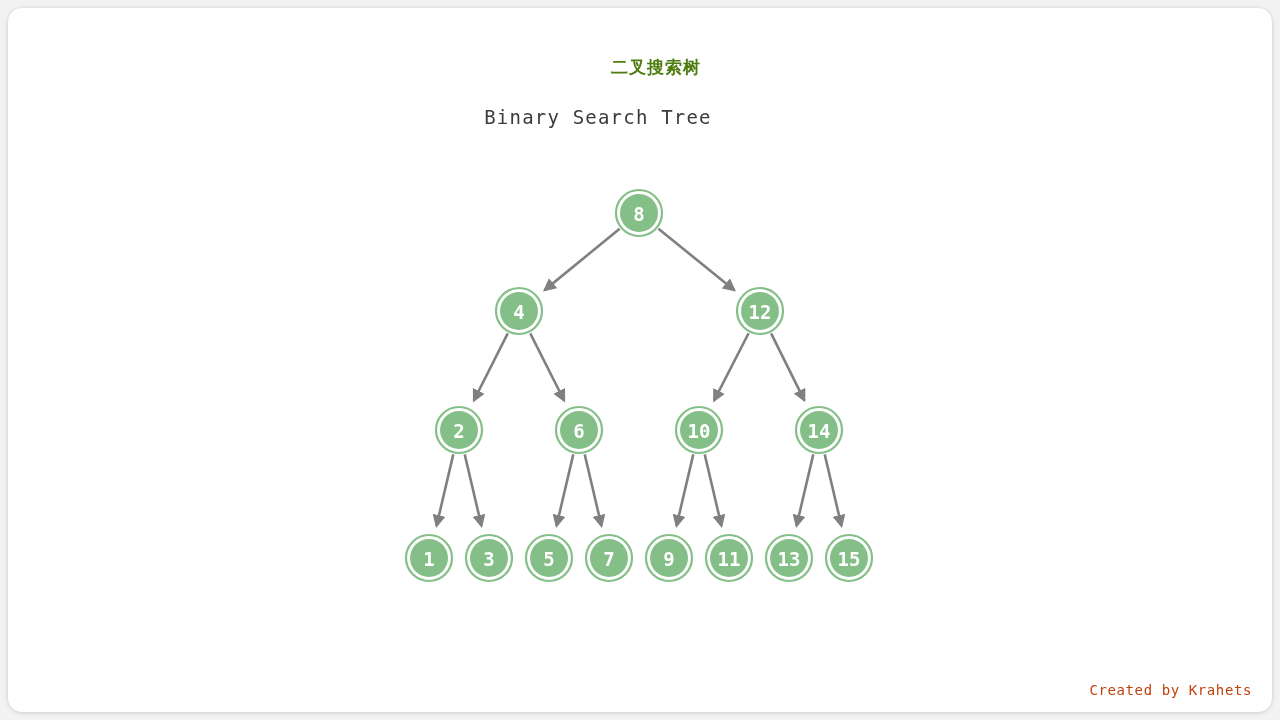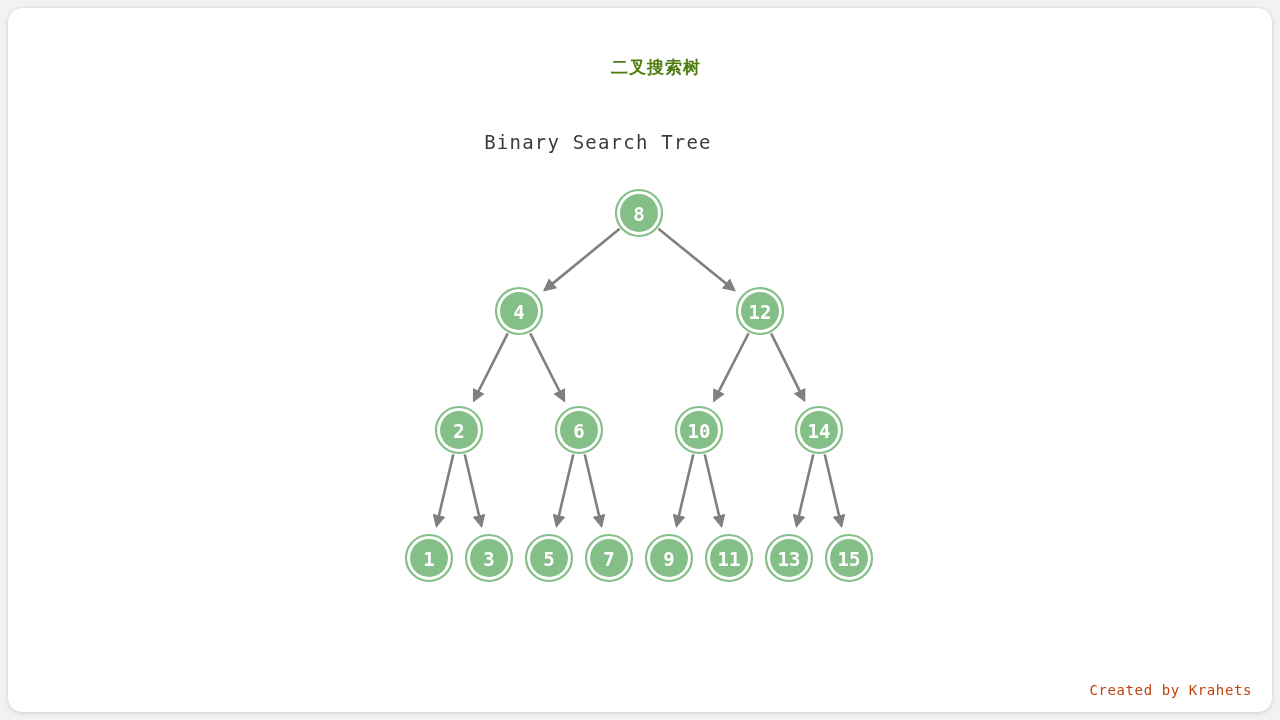--- a/index.html
+++ b/index.html
@@ -43,21 +43,20 @@
   #subtitle {
     position: absolute;
     left: 0;
     top: 106px;
     width: 1196px;
     text-align: center;
     font-family: "DejaVu Sans Mono", monospace;
     font-size: 19px;
     letter-spacing: 1.2px;
     color: #3b3b3b;
-    margin-top: 25px;
   }
   #credit {
     position: absolute;
     right: 28px;
     bottom: 22px;
     font-family: "DejaVu Sans Mono", monospace;
     font-size: 14px;
     letter-spacing: 0.6px;
     color: #c2410c;
   }

